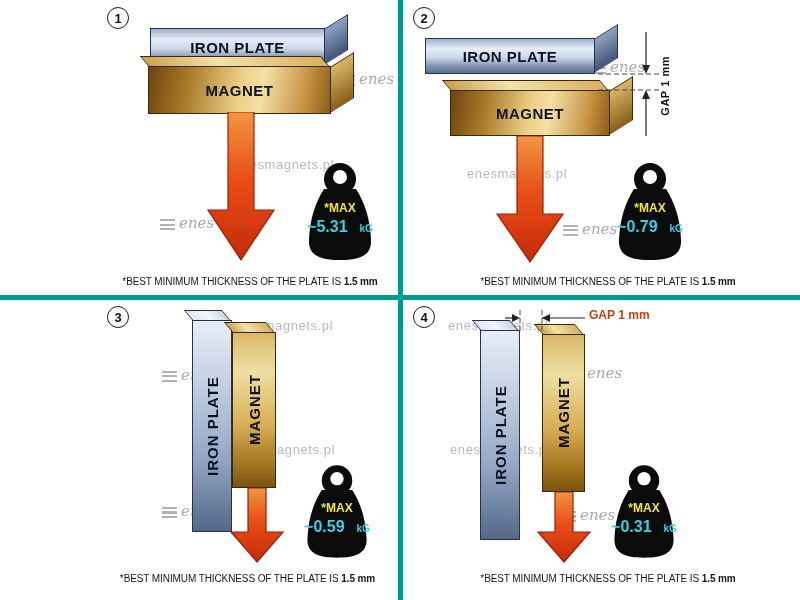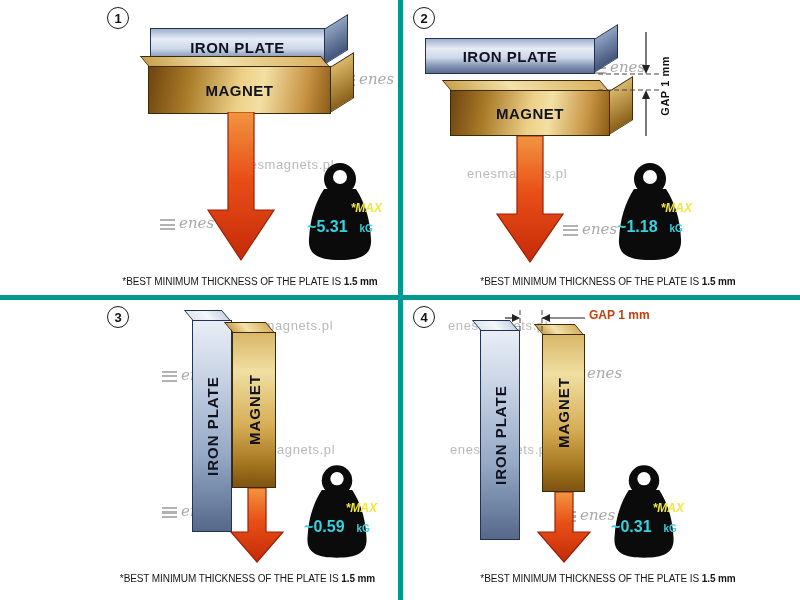--- a/index.html
+++ b/index.html
@@ -44,22 +44,22 @@
   .plate-v{background:linear-gradient(180deg,#e9eef6 0%,#c3cfe2 30%,#93a7c4 65%,#55688a 100%);
            border:1px solid #223351;box-sizing:border-box;}
   .magnet-v{background:linear-gradient(180deg,#d9b768 0%,#f0dfa2 25%,#d7ad56 60%,#a3761f 85%,#7c5310 100%);
             border:1px solid #3c2a06;box-sizing:border-box;}
 
   .arrow{position:absolute;z-index:2;}
 
   
   .weight{position:absolute;z-index:4;}
   .weight svg{position:absolute;inset:0;}
-  .wmax{position:absolute;top:40%;width:100%;text-align:right;z-index:2;
-        font-style:italic;font-weight:700;font-size:12px;color:var(--max_label,#f2e63c);line-height:1;}
+  .wmax{position:absolute;top:40%;width:100%;text-align:center;z-index:2;
+        font-weight:700;font-size:12px;color:var(--max_label,#f2e63c);line-height:1;}
   .wrow{position:absolute;top:57%;width:100%;text-align:center;z-index:2;line-height:1;
         color:var(--value,#35d3e2);}
   .wval{font-weight:700;font-size:16px;}
   .wunit{font-weight:700;font-size:10px;margin-left:12px;}
 
   
   .dim{position:absolute;z-index:3;}
   .dim .dash{stroke:#444;stroke-width:1;stroke-dasharray:5 3;}
   .dim .solid{stroke:#222;stroke-width:1.2;}
   .dim polygon{fill:#222;}
@@ -177,21 +177,21 @@
     </svg>
 
     <div class="weight" style="left:205px;top:161px;width:84px;height:102px">
       <svg viewBox="0 0 84 102" width="84" height="102">
         <circle cx="42" cy="18" r="16" fill="#0b0b0b"></circle>
         <circle cx="42" cy="16" r="7" fill="#ffffff"></circle>
         <path d="M26 28 L58 28 C67 42 72 58 73 78 C74 94 63 99 42 99 C21 99 10 94 11 78 C12 58 17 42 26 28 Z" fill="#0b0b0b"></path>
       </svg>
       <div class="wmax">*MAX</div>
       <div class="wrow">
-        <span class="wval">~1.18</span><span class="wunit">kG</span>
+        <span class="wval">~0.79</span><span class="wunit">kG</span>
       </div>
     </div>
 
     <div class="caption" style="left:15px;top:276px;width:380px">
       <span>*BEST MINIMUM THICKNESS OF THE PLATE IS</span> <b>1.5 mm</b>
     </div>
   </section>
 
   <section class="panel" style="left:0;top:300px;width:398px;height:300px">
     <div class="badge" style="left:107px;top:6px">3</div>

